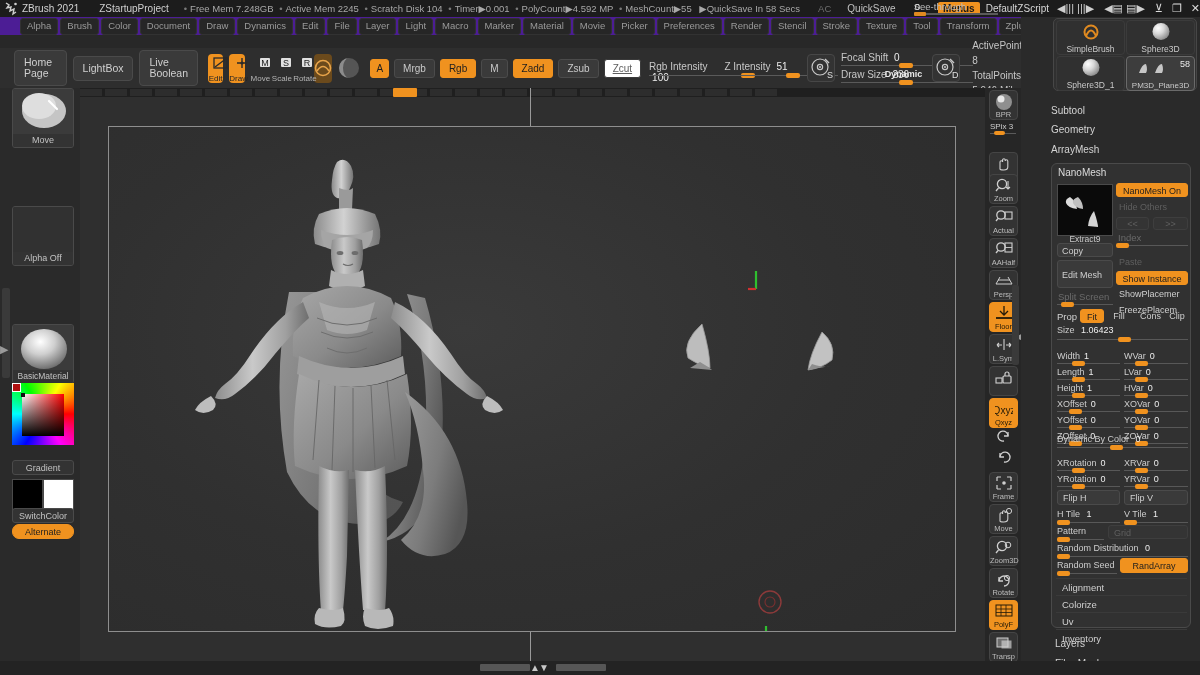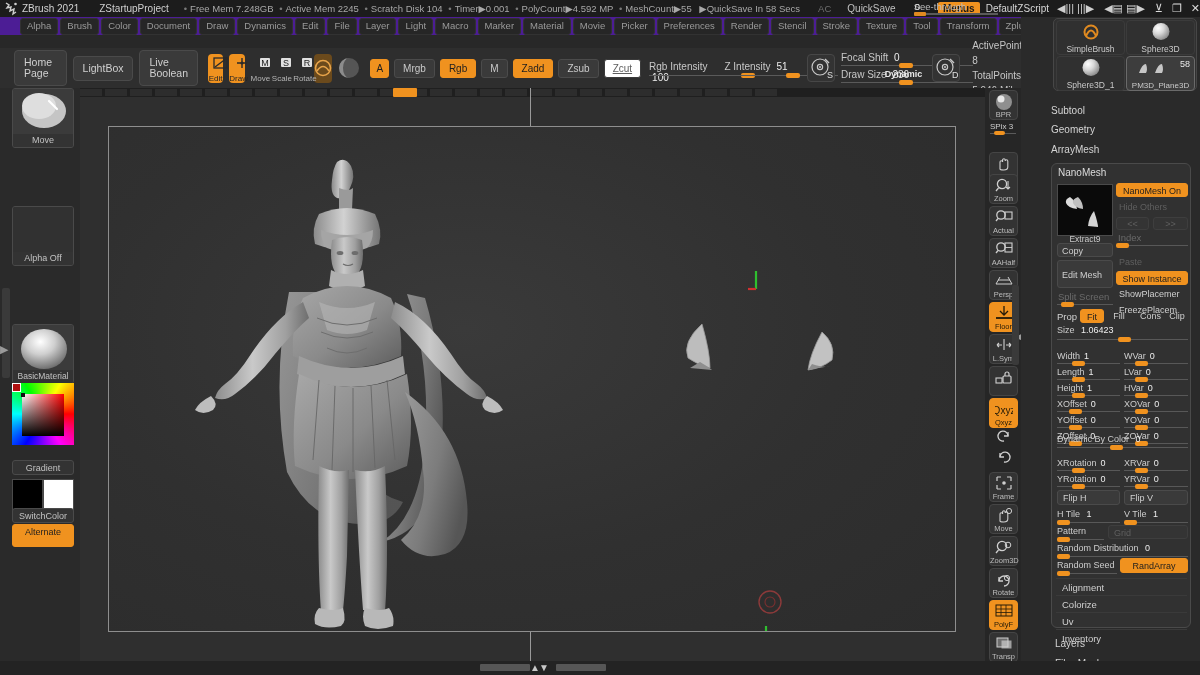--- a/index.html
+++ b/index.html
@@ -409,21 +409,21 @@
       <div style="position:absolute;left:0px;top:0px;width:9px;height:9px;background:#b01010;border:1px solid #fff;"></div>
       <div style="position:absolute;left:9px;top:10px;width:4px;height:4px;background:#111;"></div>
     </div>
     <div class="flat-btn" style="top:372px;height:15px;line-height:14px;">Gradient</div>
 
     <div style="position:absolute;left:12px;top:391px;width:62px;height:34px;display:flex;">
       <div style="flex:1;background:#000;border:1px solid #4a4a4a;"></div>
       <div style="flex:1;background:#fff;border:1px solid #4a4a4a;"></div>
     </div>
     <div class="flat-btn" style="top:420px;height:15px;line-height:14px;">SwitchColor</div>
-    <div class="flat-btn orange" style="top:436px;height:23px;line-height:14px;">Alternate</div>
+    <div class="flat-btn orange" style="top:436px;height:15px;line-height:14px;border-radius:7px;">Alternate</div>
 
     <div style="position:absolute;left:2px;top:200px;width:8px;height:90px;background:#3a3a3a;border-radius:2px;"></div>
     <div style="position:absolute;left:0px;top:255px;color:#9a9a9a;font-size:11px;">▶</div>
   </div>
 
   <div class="canvas-area">
     <div style="position:absolute;left:0;top:0;width:905px;height:9px;background:#1f1f1f;">
       <div style="position:absolute;left:0;top:1px;width:700px;height:7px;
         background:repeating-linear-gradient(to right,#2d2d2d 0 22px,#1f1f1f 22px 25px);"></div>
       <div style="position:absolute;left:313px;top:0px;width:24px;height:9px;background:#f0921f;border-radius:1px;"></div>

